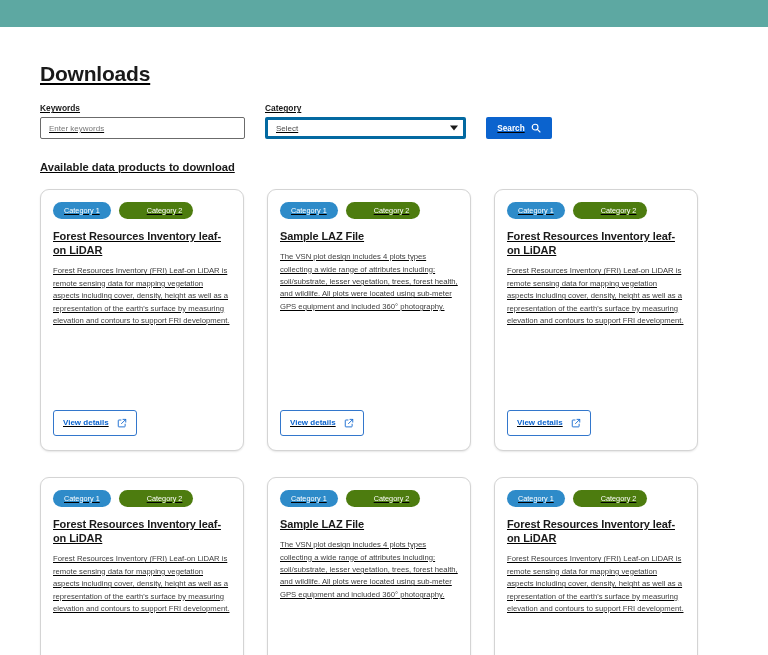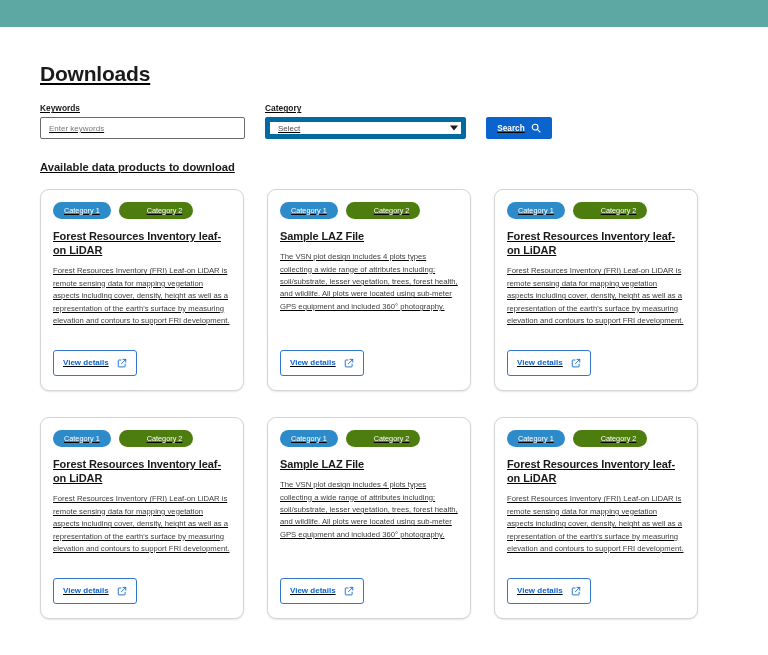--- a/index.html
+++ b/index.html
@@ -82,21 +82,21 @@
   }
   .text-input::placeholder { color: #767676; }
 
   .select-wrap {
     position: relative;
     width: 100%;
   }
   .select-box {
     width: 100%;
     height: 22px;
-    border: 5px solid #0369a1;
+    border: 3px solid #0369a1;
     border-radius: 2px;
     background: #fff;
     font-size: 8px;
     color: #4a4a4a;
     padding: 0 22px 0 8px;
     display: flex;
     align-items: center;
     cursor: pointer;
     user-select: none;
   }
@@ -148,21 +148,21 @@
     gap: 26px 23px;
     margin-top: 14px;
   }
 
   .card {
     background: #ffffff;
     border: 1px solid #d4d4d4;
     border-radius: 9px;
     box-shadow: 0 1px 2px rgba(0,0,0,0.10);
     padding: 12px 12px 14px 12px;
-    height: 202px;
+    height: 262px;
     display: flex;
     flex-direction: column;
   }
 
   .badges {
     display: flex;
     gap: 8px;
     margin-bottom: 10px;
   }
   .badge {

